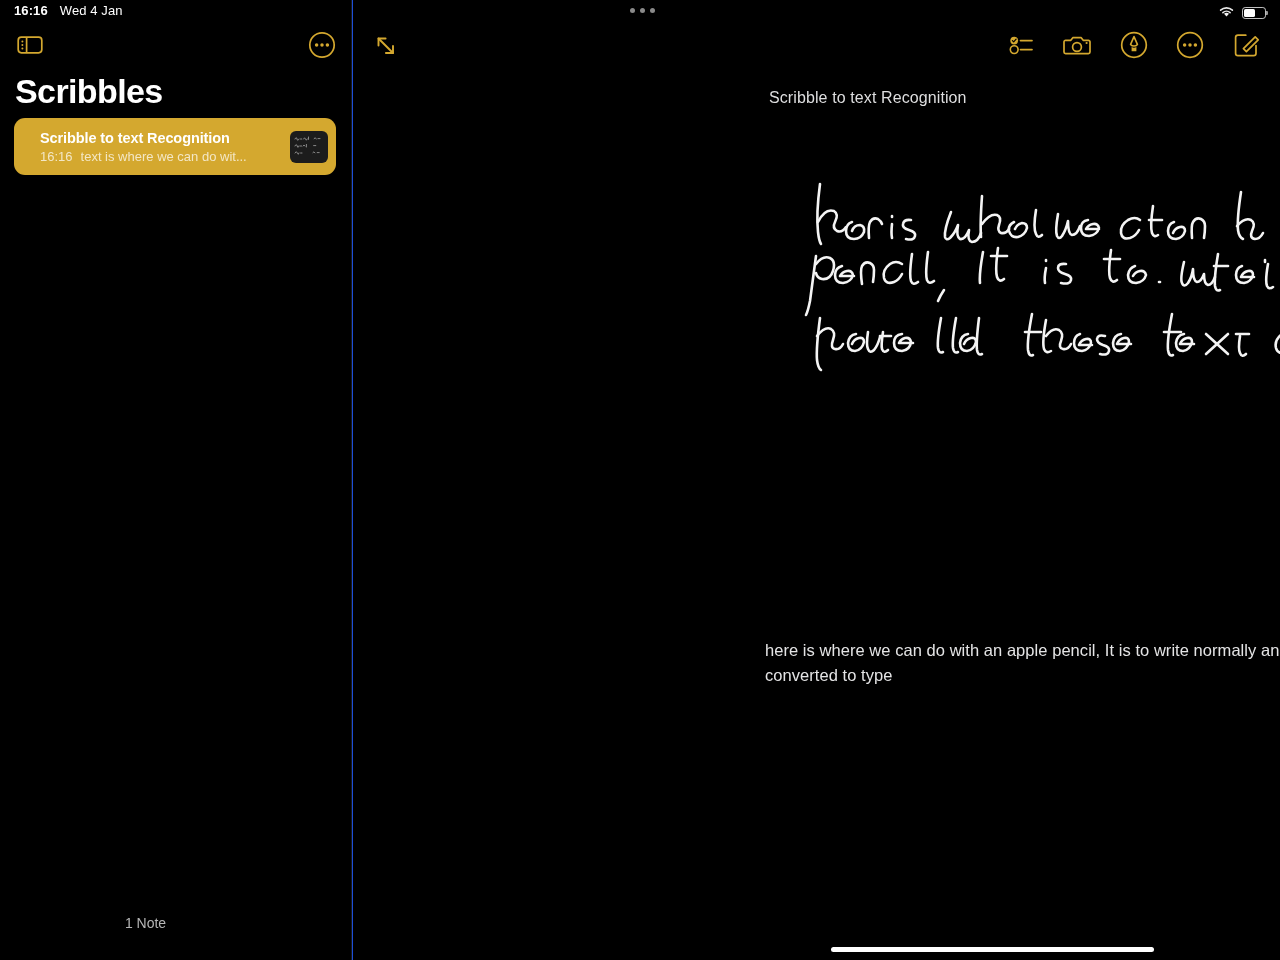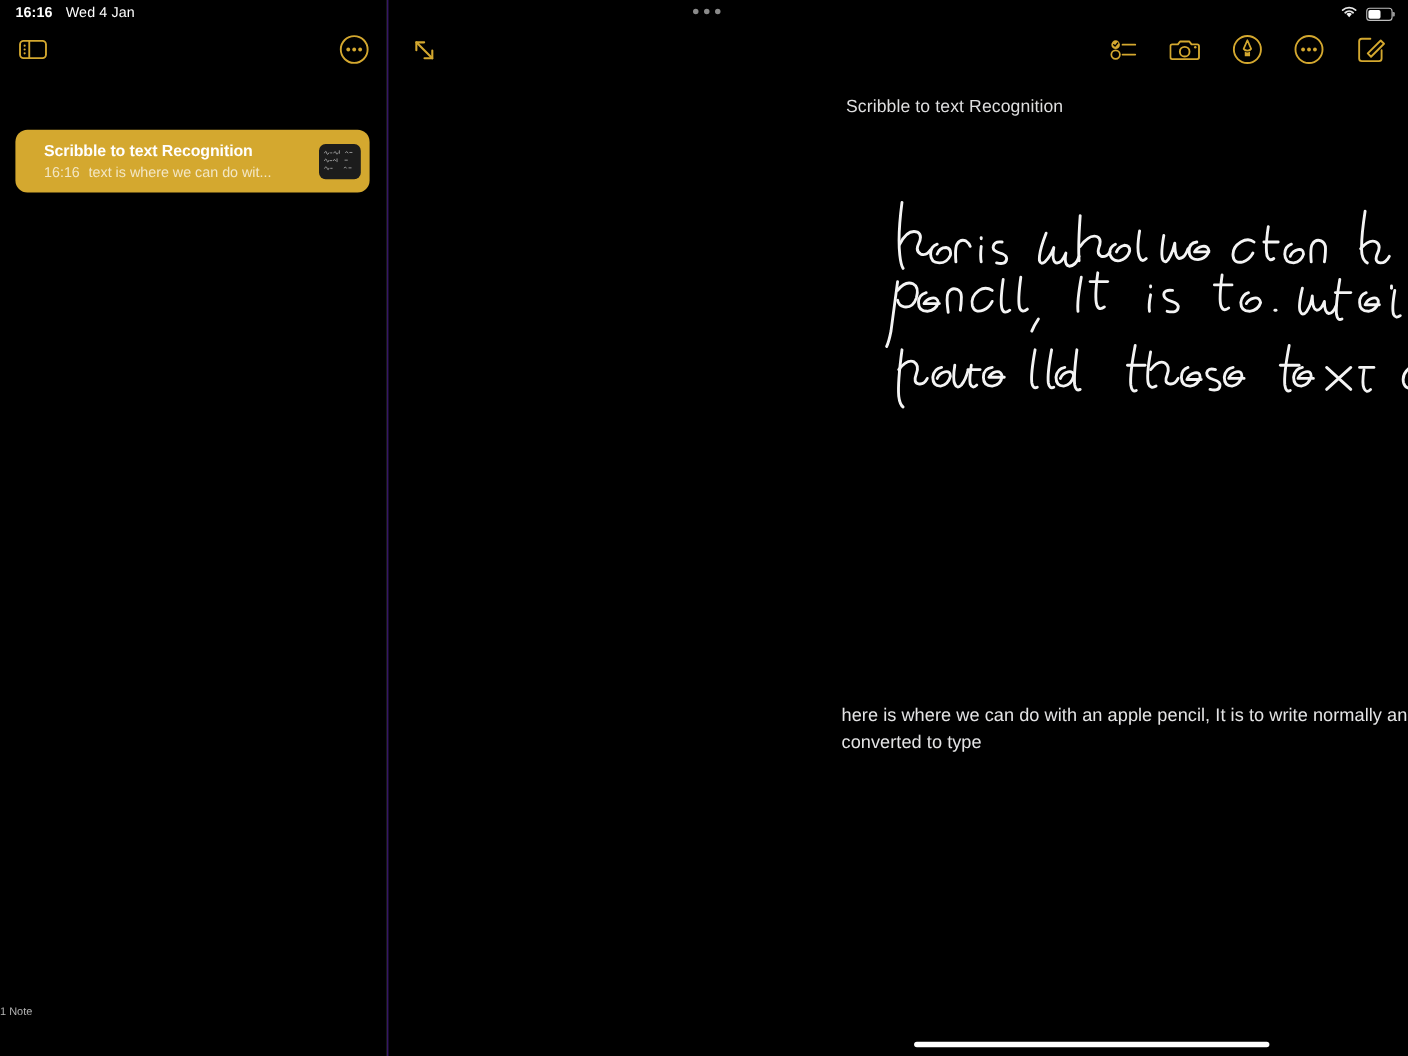--- a/index.html
+++ b/index.html
@@ -2,21 +2,21 @@
 <html><head>
 <meta charset="utf-8">
 <style>
   * { box-sizing: border-box; margin: 0; padding: 0; }
   html, body {
     width: 1280px; height: 960px;
     background: #000;
     font-family: "Liberation Sans", sans-serif;
     overflow: hidden;
   }
-  #app { position: relative; width: 1280px; height: 960px; background: #4c1d95; }
+  #app { position: relative; width: 1280px; height: 960px; background: #1d4ed8; }
 
   
   .statusbar {
     position: absolute; top: 0; left: 0; width: 1280px; height: 24px;
     display: flex; align-items: center; z-index: 40;
   }
   .sb-left { position: absolute; left: 14px; top: 3px; display: flex; align-items: baseline; gap: 12px; }
   .sb-time { color: #fff; font-size: 13px; font-weight: 600; letter-spacing: .1px; }
   .sb-date { color: #fff; font-size: 13px; font-weight: 500; letter-spacing: .1px; }
   .sb-dots { position: absolute; left: 630px; top: 8px; display: flex; gap: 5px; }
@@ -49,22 +49,22 @@
   .nc-sub { margin-top: 3px; display: flex; gap: 8px; white-space: nowrap; overflow: hidden; }
   .nc-time { color: rgba(255,255,255,.72); font-size: 13px; }
   .nc-snippet { color: rgba(255,255,255,.72); font-size: 13px; overflow: hidden; text-overflow: ellipsis; }
   .nc-thumb {
     width: 38px; height: 32px; border-radius: 6px; background: #1c1c1c; flex: none;
     padding: 4px 4px; display: flex; flex-direction: column; justify-content: space-between;
     overflow: hidden;
   }
   .nc-thumb svg { display: block; }
   .side-count {
-    position: absolute; left: 0; top: 915px; width: 291px; text-align: left;
-    color: #b6b6b6; font-size: 10px; font-weight: 500;
+    position: absolute; left: 0; top: 915px; width: 291px; text-align: center;
+    color: #b6b6b6; font-size: 14px; font-weight: 500;
   }
 
   
   .detail { position: absolute; left: 353px; top: 0; width: 927px; height: 960px; background: #000; }
   .det-toolbar { position: absolute; top: 28px; left: 0; width: 927px; height: 36px; }
   .btn-expand { position: absolute; left: 19px; top: 4px; width: 28px; height: 28px; cursor: pointer; }
   .det-icons { position: absolute; right: 19px; top: 2px; display: flex; align-items: center; gap: 26px; }
   .det-icons > div { cursor: pointer; width: 30px; height: 30px; display: flex; align-items: center; justify-content: center; }
 
   .note-heading {
@@ -126,20 +126,21 @@
       <div class="btn-side-more">
         <svg width="30" height="30" viewBox="0 0 30 30">
           <circle cx="15" cy="15" r="12.2" fill="none" stroke="#d4a82f" stroke-width="1.7"></circle>
           <circle cx="9.6" cy="15" r="1.75" fill="#d4a82f"></circle>
           <circle cx="15" cy="15" r="1.75" fill="#d4a82f"></circle>
           <circle cx="20.4" cy="15" r="1.75" fill="#d4a82f"></circle>
         </svg>
       </div>
     </div>
 
+    <div class="side-title">Scribbles</div>
 
     <div class="note-card">
       <div class="nc-texts">
         <div class="nc-title">Scribble to text Recognition</div>
         <div class="nc-sub">
           <span class="nc-time">16:16</span>
           <span class="nc-snippet">text is where we can do wit...</span>
         </div>
       </div>
       <div class="nc-thumb">

